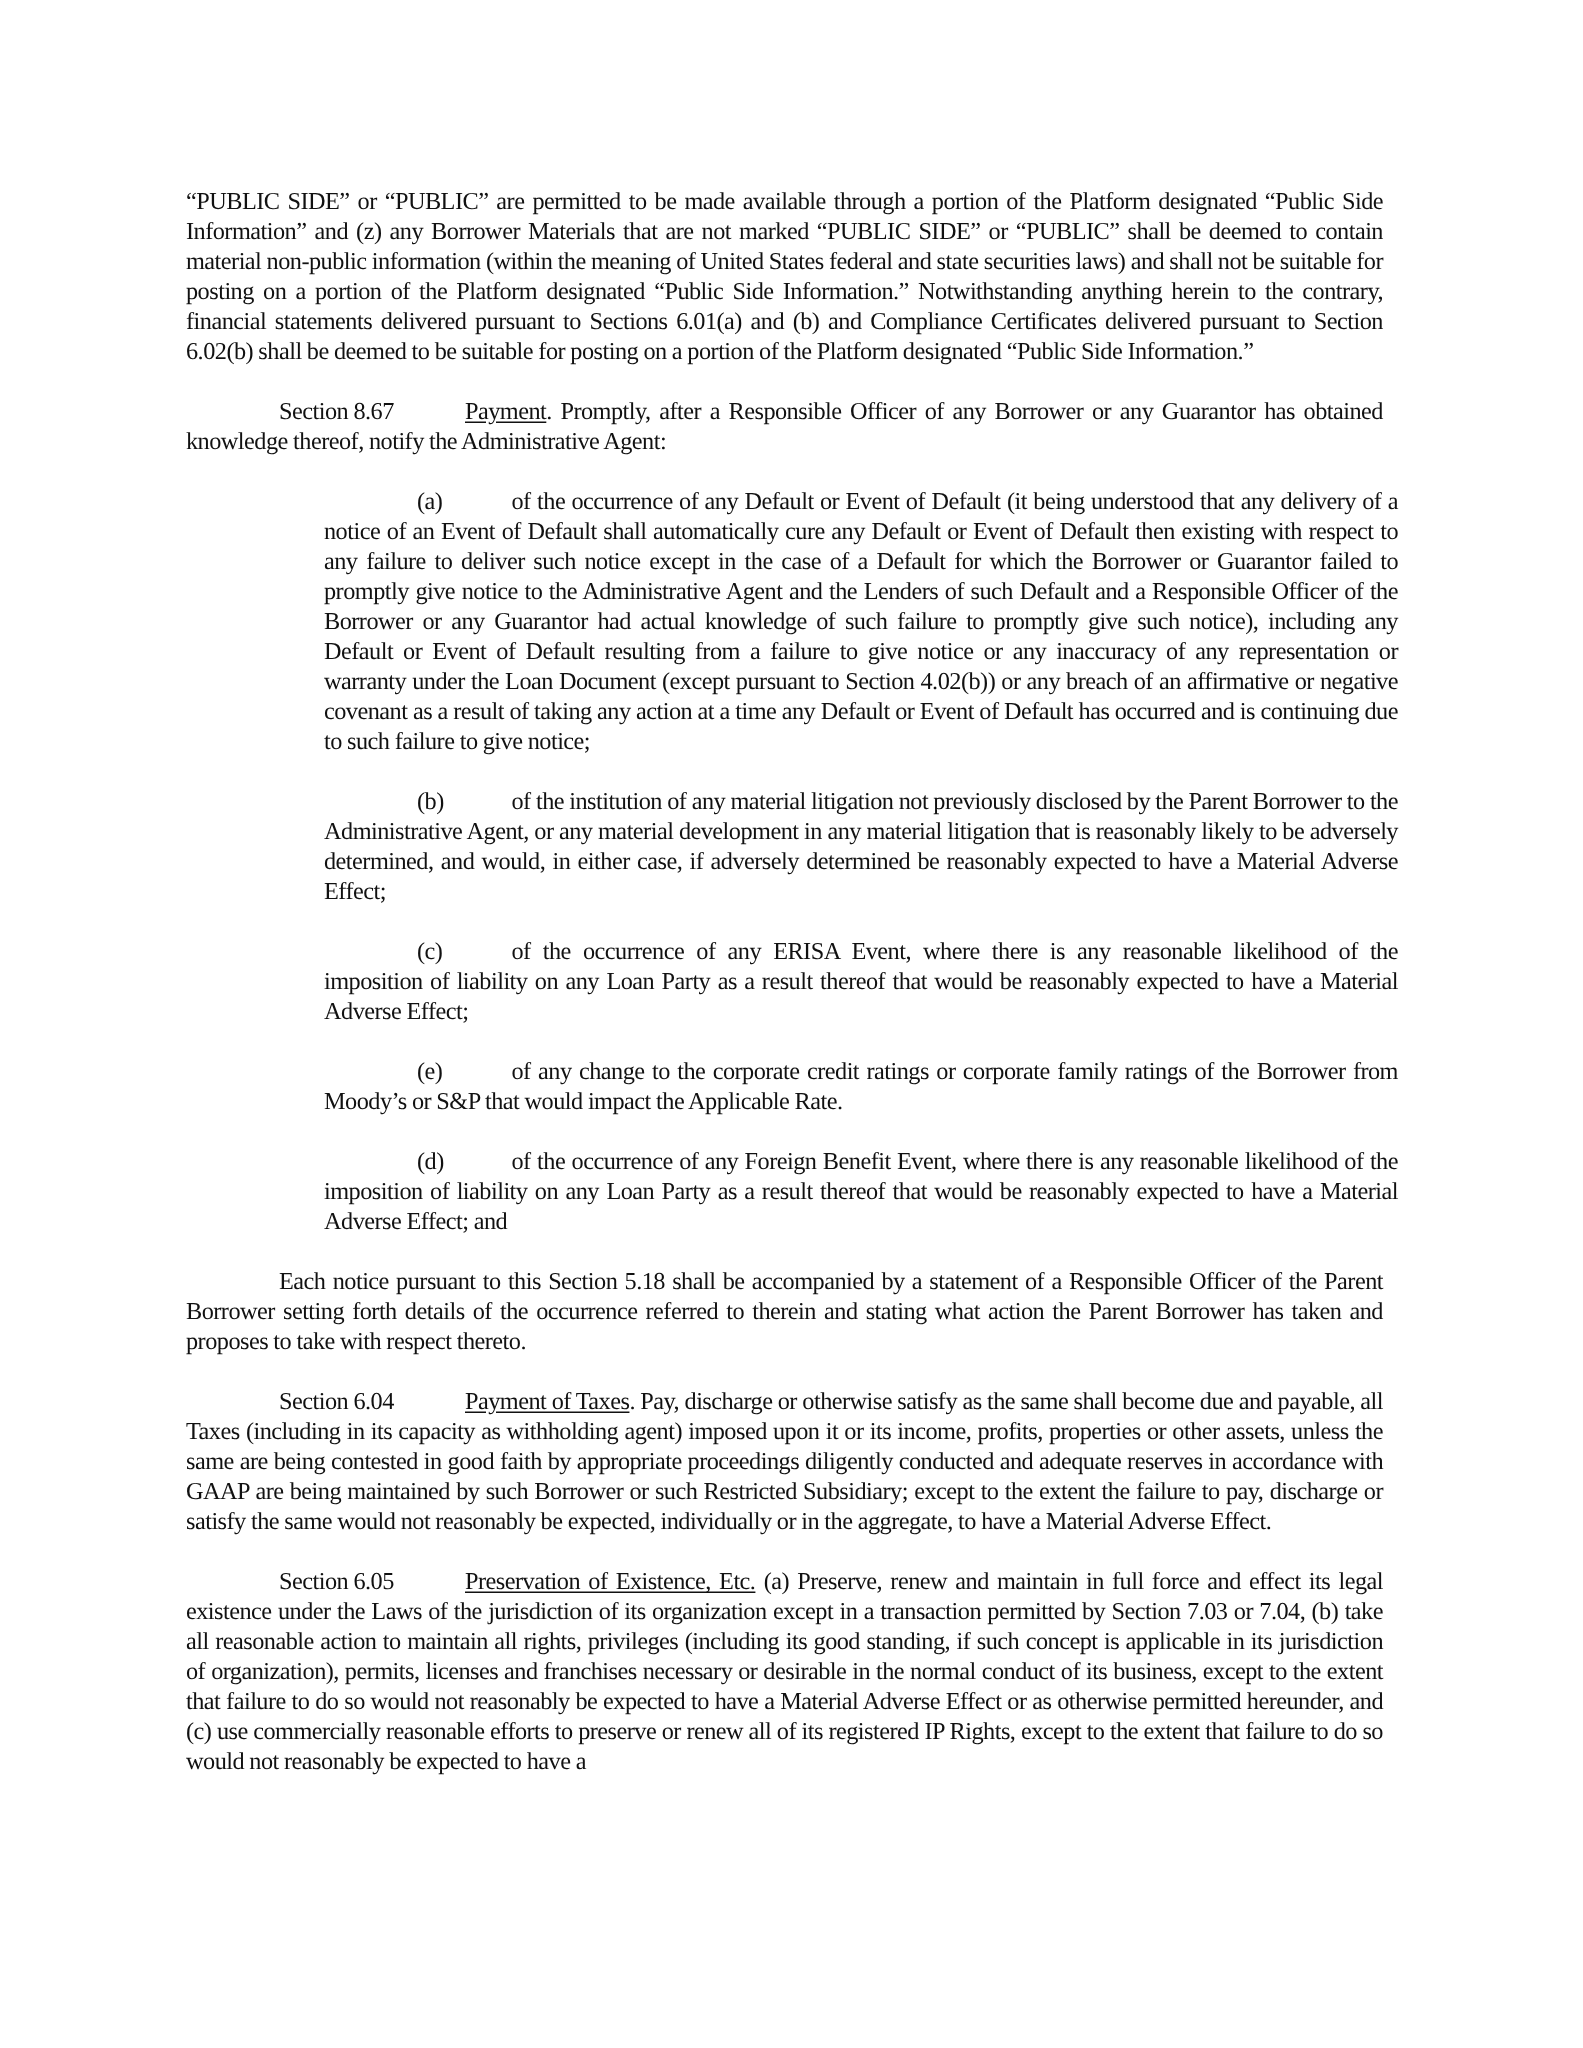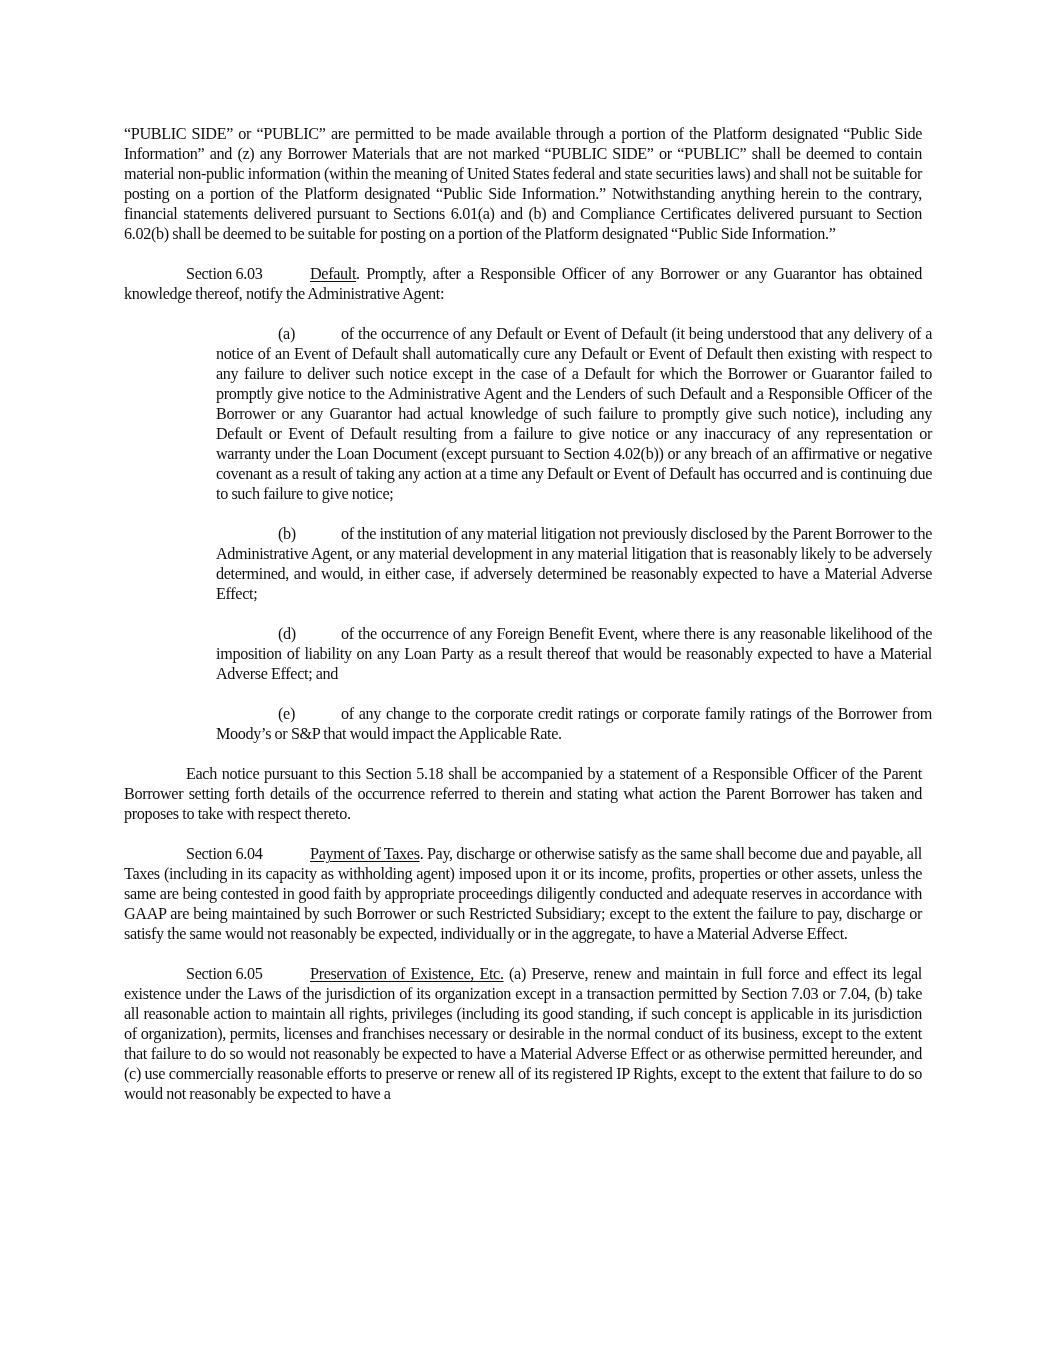--- a/index.html
+++ b/index.html
@@ -63,30 +63,31 @@
     margin-bottom: 0;
   }
 </style>
 </head>
 <body>
 
 <div class="page">
 
   <p class="para first">“PUBLIC SIDE” or “PUBLIC” are permitted to be made available through a portion of the Platform designated “Public Side Information” and (z) any Borrower Materials that are not marked “PUBLIC SIDE” or “PUBLIC” shall be deemed to contain material non-public information (within the meaning of United States federal and state securities laws) and shall not be suitable for posting on a portion of the Platform designated “Public Side Information.” Notwithstanding anything herein to the contrary, financial statements delivered pursuant to Sections 6.01(a) and (b) and Compliance Certificates delivered pursuant to Section 6.02(b) shall be deemed to be suitable for posting on a portion of the Platform designated “Public Side Information.”</p>
 
-  <p class="para section-para"><span class="sec-num">Section 6.03</span><span class="sec-title">Default</span><span>.  Promptly, after a Responsible Officer of any Borrower or any Guarantor has obtained knowledge thereof, notify the Administrative Agent:</span></p>
+  <p class="para section-para"><span class="sec-num">Section 8.67</span><span class="sec-title">Payment</span><span>.  Promptly, after a Responsible Officer of any Borrower or any Guarantor has obtained knowledge thereof, notify the Administrative Agent:</span></p>
 
   <p class="sub"><span class="sub-label">(a)</span><span>of the occurrence of any Default or Event of Default (it being understood that any delivery of a notice of an Event of Default shall automatically cure any Default or Event of Default then existing with respect to any failure to deliver such notice except in the case of a Default for which the Borrower or Guarantor failed to promptly give notice to the Administrative Agent and the Lenders of such Default and  a Responsible Officer of the Borrower or any Guarantor had actual knowledge of such failure to promptly give such notice), including any Default or Event of Default resulting from a failure to give notice or any inaccuracy of any representation or warranty under the Loan Document (except pursuant to Section 4.02(b)) or any breach of an affirmative or negative covenant as a result of taking any action at a time any Default or Event of Default has occurred and is continuing due to such failure to give notice;</span></p>
 
   <p class="sub"><span class="sub-label">(b)</span><span>of the institution of any material litigation not previously disclosed by the Parent Borrower to the Administrative Agent, or any material development in any material litigation that is reasonably likely to be adversely determined, and would, in either case, if adversely determined be reasonably expected to have a Material Adverse Effect;</span></p>
 
+  <p class="sub"><span class="sub-label">(c)</span><span>of the occurrence of any ERISA Event, where there is any reasonable likelihood of the imposition of liability on any Loan Party as a result thereof that would be reasonably expected to have a Material Adverse Effect;</span></p>
+
+  <p class="sub"><span class="sub-label">(e)</span><span>of any change to the corporate credit ratings or corporate family ratings of the Borrower from Moody’s or S&amp;P that would impact the Applicable Rate.</span></p>
 
   <p class="sub"><span class="sub-label">(d)</span><span>of the occurrence of any Foreign Benefit Event, where there is any reasonable likelihood of the imposition of liability on any Loan Party as a result thereof that would be reasonably expected to have a Material Adverse Effect; and</span></p>
-
-  <p class="sub"><span class="sub-label">(e)</span><span>of any change to the corporate credit ratings or corporate family ratings of the Borrower from Moody’s or S&amp;P that would impact the Applicable Rate.</span></p>
 
   <p class="para indent-para">Each notice pursuant to this Section 5.18 shall be accompanied by a statement of a Responsible Officer of the Parent Borrower setting forth details of the occurrence referred to therein and stating what action the Parent Borrower has taken and proposes to take with respect thereto.</p>
 
   <p class="para section-para"><span class="sec-num">Section 6.04</span><span class="sec-title">Payment of Taxes</span><span>.  Pay, discharge or otherwise satisfy as the same shall become due and payable, all Taxes (including in its capacity as withholding agent) imposed upon it or its income, profits, properties or other assets, unless the same are being contested in good faith by appropriate proceedings diligently conducted and adequate reserves in accordance with GAAP are being maintained by such Borrower or such Restricted Subsidiary; except to the extent the failure to pay, discharge or satisfy the same would not reasonably be expected, individually or in the aggregate, to have a Material Adverse Effect.</span></p>
 
   <p class="para section-para last"><span class="sec-num">Section 6.05</span><span class="sec-title">Preservation of Existence, Etc.</span><span>  (a) Preserve, renew and maintain in full force and effect its legal existence under the Laws of the jurisdiction of its organization except in a transaction permitted by Section 7.03 or 7.04, (b) take all reasonable action to maintain all rights, privileges (including its good standing, if such concept is applicable in its jurisdiction of organization), permits, licenses and franchises necessary or desirable in the normal conduct of its business, except to the extent that failure to do so would not reasonably be expected to have a Material Adverse Effect or as otherwise permitted hereunder, and (c) use commercially reasonable efforts to preserve or renew all of its registered IP Rights, except to the extent that failure to do so would not reasonably be expected to have a</span></p>
 
 </div>
 
 </body></html>

